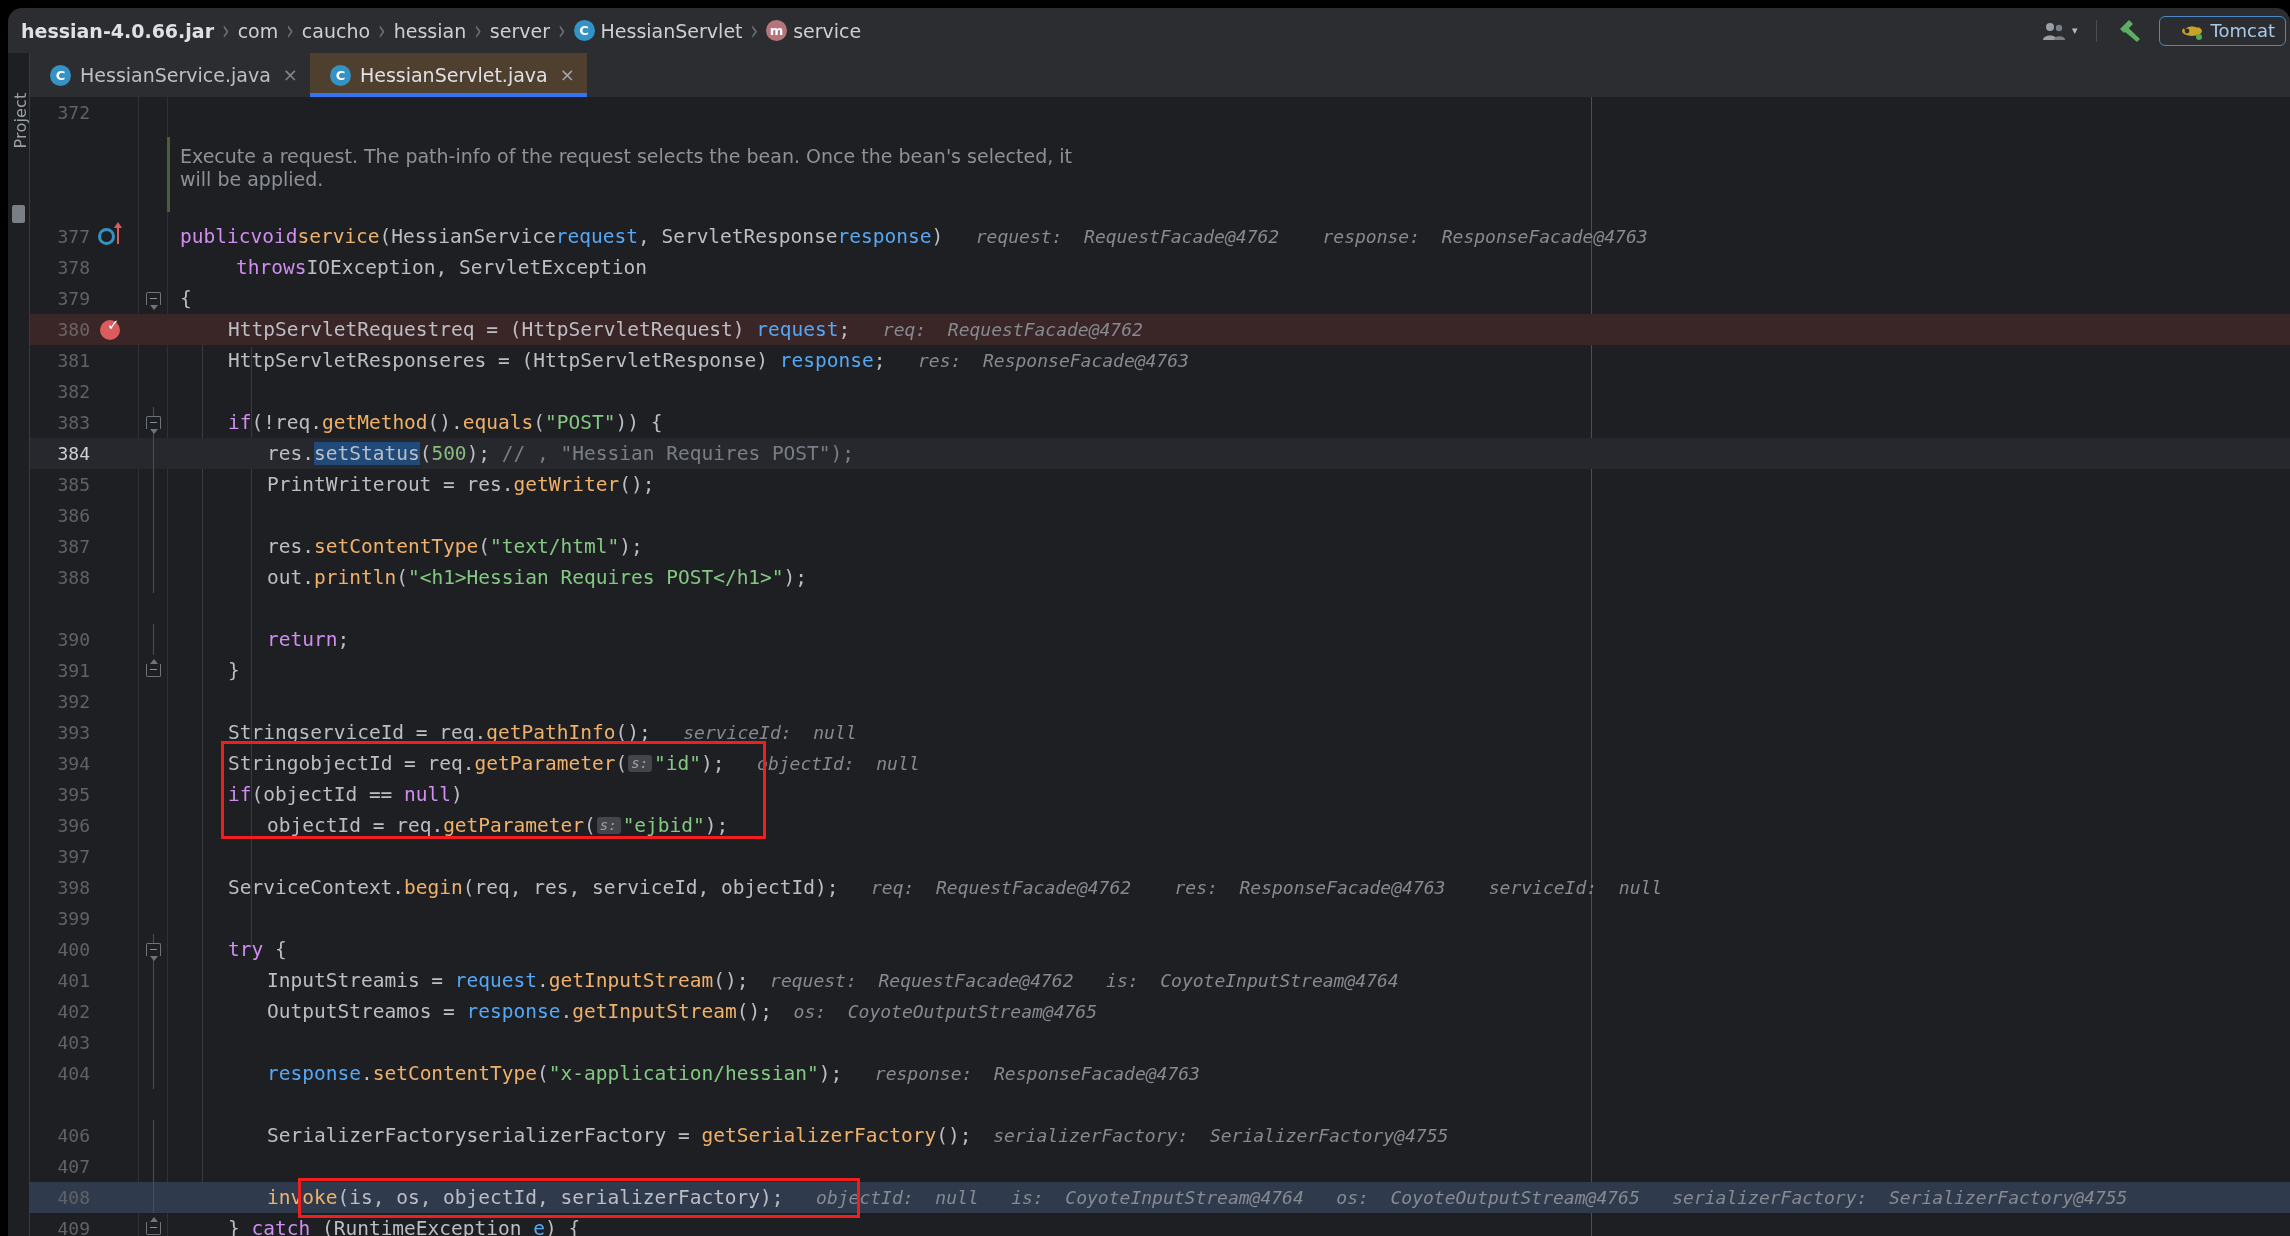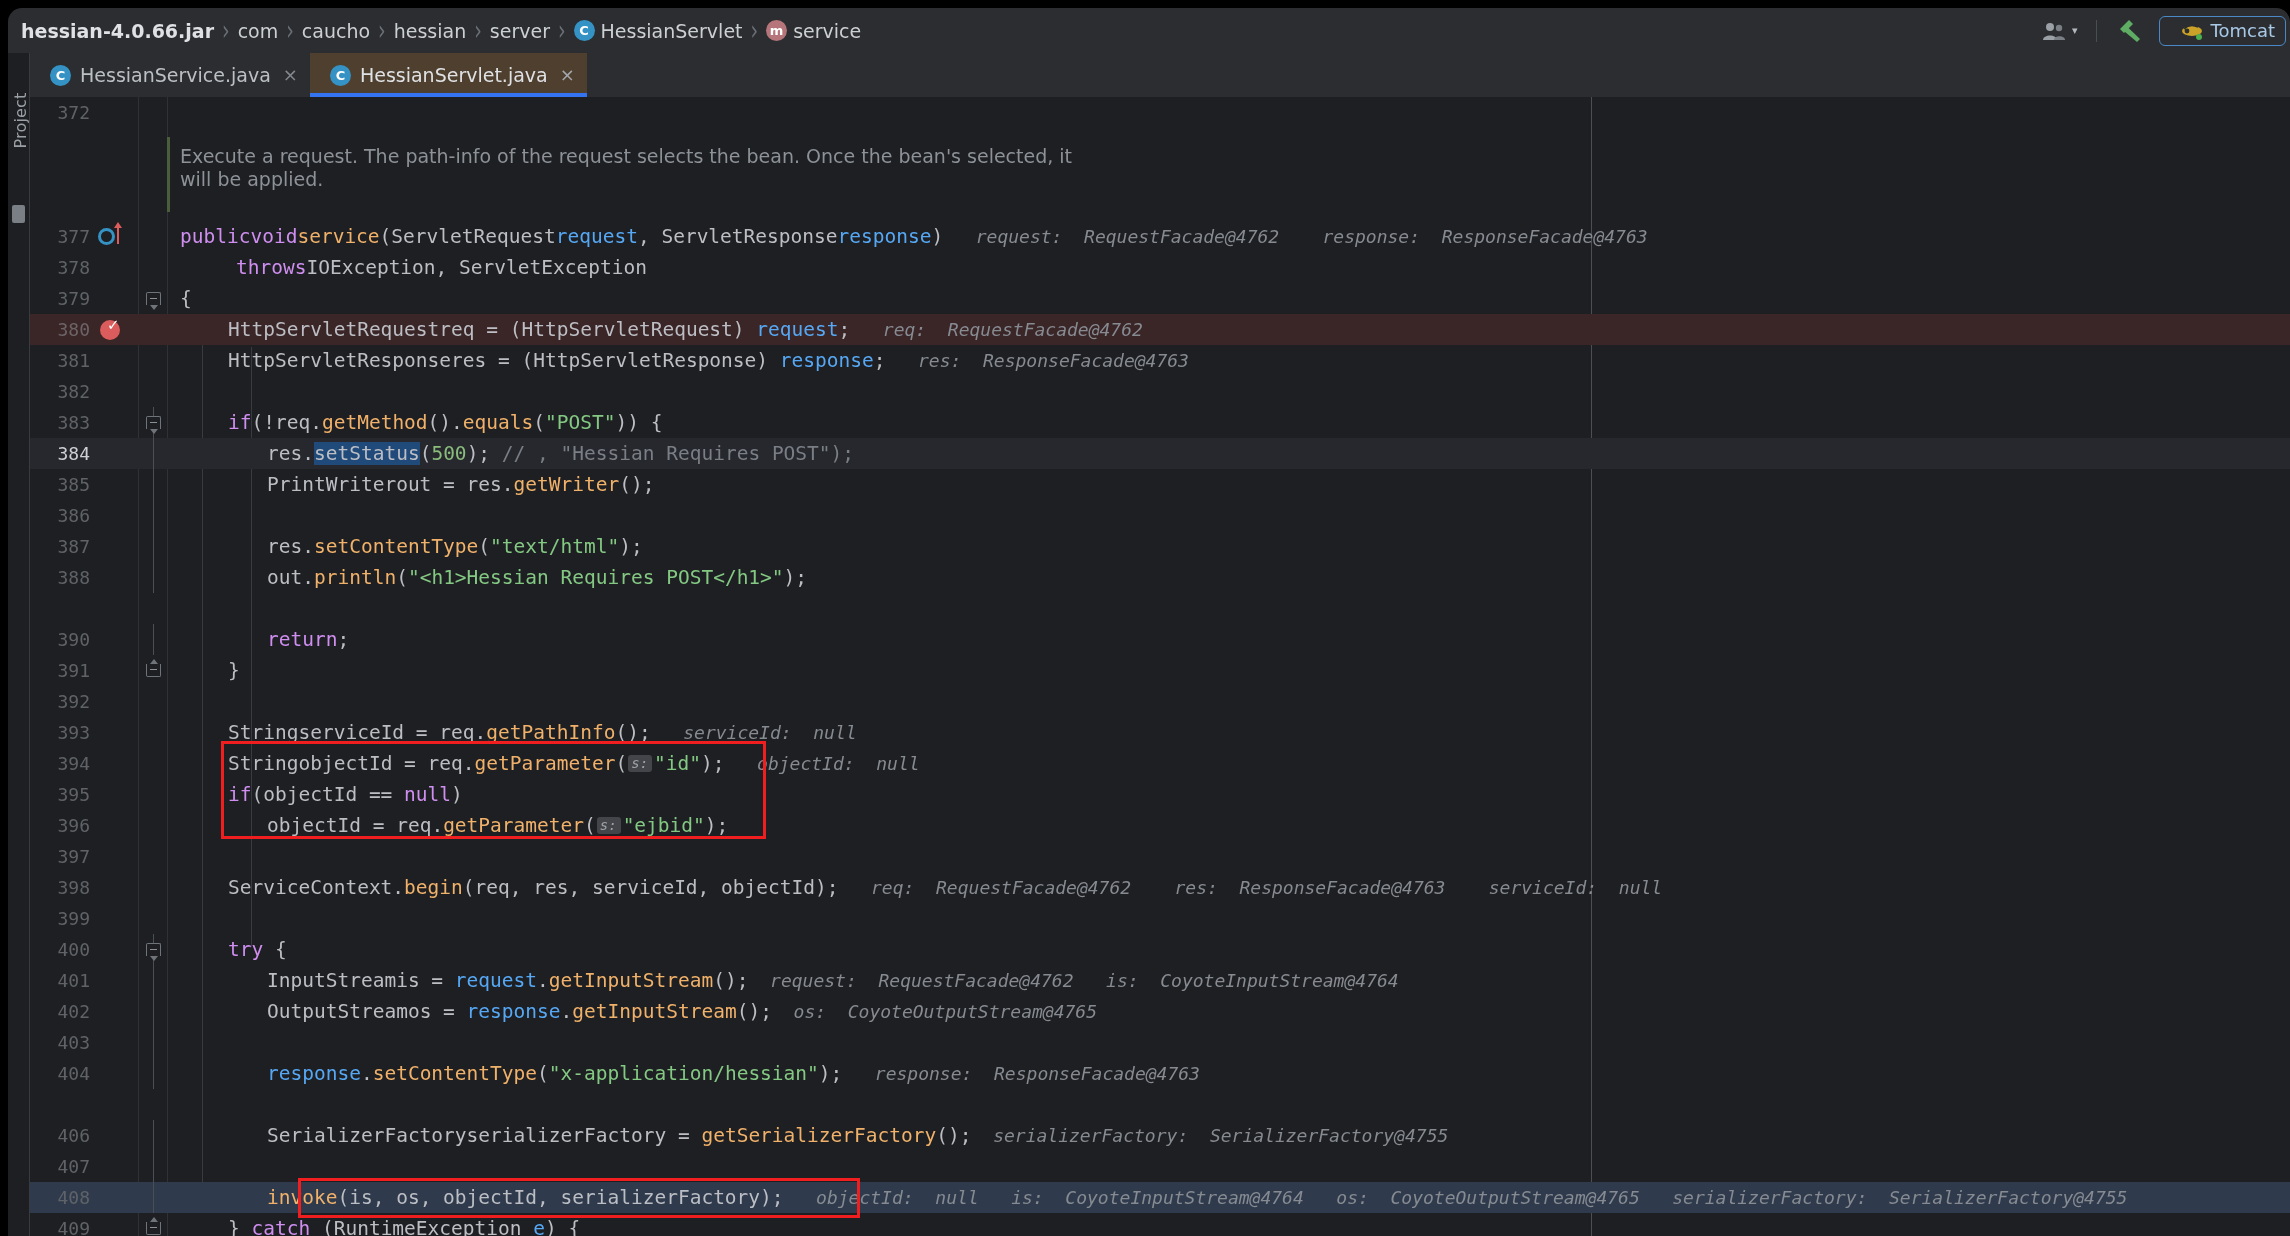--- a/index.html
+++ b/index.html
@@ -413,21 +413,21 @@
 
     <div class="doc-bar" style="top:40px;"></div>
     <div class="doc-block" style="top:48px;">Execute a request. The path-info of the request selects the bean. Once the bean's selected, it will be applied.</div>
 
     <div class="line" style="top:124px; position:absolute;">
       <span class="lnum">377</span>
       <span class="gutter-icons">
         <span class="ov-circle"></span>
         <span class="ov-arrow"></span>
       </span>
-      <span class="code"><span class="kw">public</span> <span class="kw">void</span> <span class="mth">service</span>(<span class="typ">ServletRequest</span> <span class="prm">request</span>, <span class="typ">ServletResponse</span> <span class="prm">response</span>)<span class="hint">   <span>request:  RequestFacade@4762</span>    <span>response:  ResponseFacade@4763</span></span></span>
+      <span class="code"><span class="kw">public</span> <span class="kw">void</span> <span class="mth">service</span>(<span class="typ">HessianService</span> <span class="prm">request</span>, <span class="typ">ServletResponse</span> <span class="prm">response</span>)<span class="hint">   <span>request:  RequestFacade@4762</span>    <span>response:  ResponseFacade@4763</span></span></span>
     </div>
 
     <div class="line" style="top:155px; position:absolute;">
       <span class="lnum">378</span>
       <span class="code" style="left:206px;"><span class="kw">throws</span> <span class="typ">IOException, ServletException</span></span>
     </div>
 
     <div class="line" style="top:186px; position:absolute;">
       <span class="lnum">379</span>
       <span class="fold-col">

